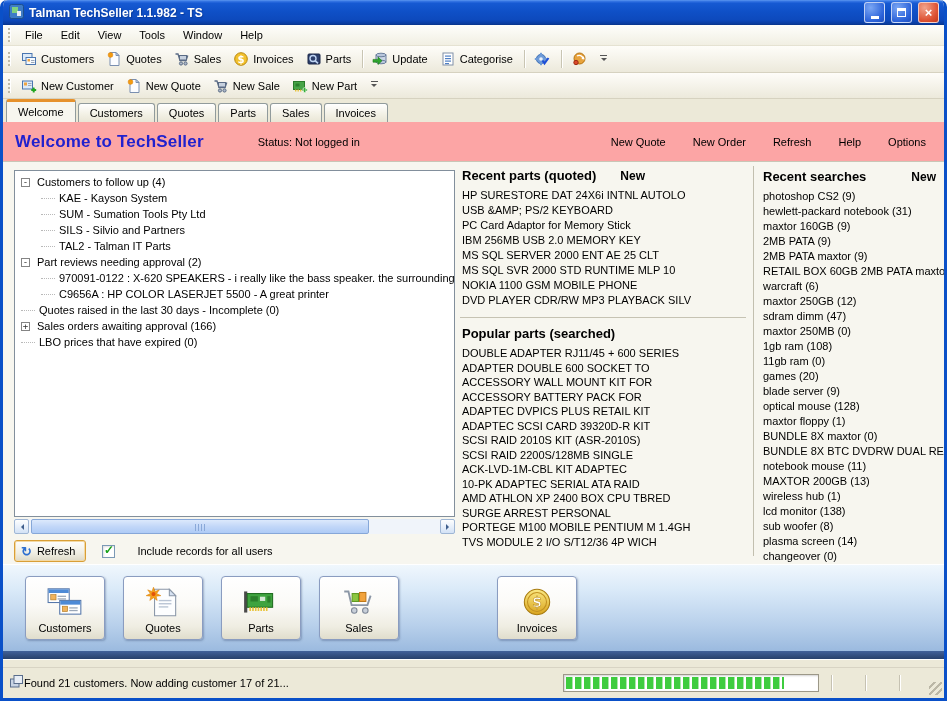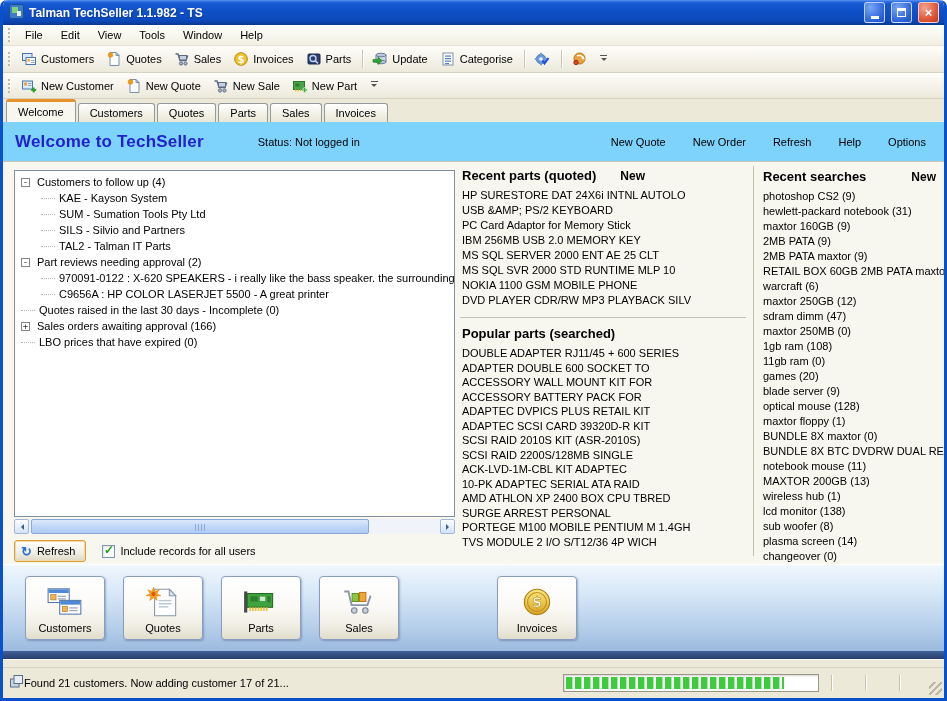--- a/index.html
+++ b/index.html
@@ -30,21 +30,21 @@
   .tb-overflow{width:14px;height:22px;display:flex;flex-direction:column;align-items:center;justify-content:center;margin-left:3px;}
   .tb-overflow i{display:block;width:7px;border-top:1px solid #555;margin-bottom:2px;}
   .tb-overflow b{display:block;width:0;height:0;border:3px solid transparent;border-top-color:#555;}
 
   
   .tabstrip{height:23px;flex:none;background:#ECE9D8;display:flex;align-items:flex-end;padding-left:3px;}
   .tab{height:19px;display:flex;align-items:center;padding:0 11px;margin-right:2px;border:1px solid #919B9C;border-bottom:none;border-radius:3px 3px 0 0;background:linear-gradient(180deg,#FFFFFF,#F2F0E4 60%,#E9E6D6);}
   .tab.active{height:23px;background:#F7F6EF;border-top:3px solid #E6912C;}
 
   
-  .header{height:39px;flex:none;background:#7dd3fc;display:flex;align-items:center;padding:0 12px;}
+  .header{height:39px;flex:none;background:#fca5a5;display:flex;align-items:center;padding:0 12px;}
   .welcome-title{color:#2121CE;font-weight:bold;font-size:17px;letter-spacing:.2px;}
   .status-text{margin-left:54px;}
   .header-links{margin-left:auto;display:flex;gap:27px;padding-right:6px;}
   .hlink{white-space:nowrap;}
 
   
   .main{position:relative;height:403px;flex:none;background:#F7F6EF;border-top:1px solid #C9C6B6;}
   .tree-panel{position:absolute;left:11px;top:8px;width:441px;height:347px;background:#fff;border:1px solid #828F9C;overflow:hidden;padding-top:3px;}
   .tree-row{display:flex;align-items:center;height:16px;white-space:nowrap;}
   .tree-indent{flex:none;}
@@ -57,21 +57,21 @@
   .sb-arrow i{display:block;width:0;height:0;border:3px solid transparent;}
   .sb-arrow.left i{border-right-color:#3F5E8C;margin-left:-2px;}
   .sb-arrow.right i{border-left-color:#3F5E8C;margin-right:-2px;}
   .sb-track{flex:1;position:relative;}
   .sb-thumb{position:absolute;left:2px;top:0;width:338px;height:15px;background:linear-gradient(180deg,#DCE9FC,#C2D7F8 50%,#AECBF6);border:1px solid #86A7D8;border-radius:2px;}
   .sb-thumb::after{content:"";position:absolute;left:50%;top:4px;margin-left:-5px;width:10px;height:7px;background:repeating-linear-gradient(90deg,#89A8D8 0 1px,transparent 1px 3px);}
 
   .footer-row{position:absolute;left:11px;top:378px;display:flex;align-items:center;gap:16px;}
   .refresh-btn{display:flex;align-items:center;gap:5px;height:22px;padding:2px 10px 2px 6px;border:1px solid #D99F36;border-radius:3px;background:linear-gradient(180deg,#FEFEFD,#F0EEE3 60%,#DDD9C8);box-shadow:inset 0 0 0 1px #F3D9A4;}
   .refresh-glyph{color:#2E6FD0;font-size:13px;font-weight:bold;line-height:13px;}
-  .checkbox-row{display:flex;align-items:center;gap:5px;}
+  .checkbox-row{display:flex;align-items:center;gap:22px;}
   .checkbox{width:13px;height:13px;border:1px solid #7B99B5;background:#fff;display:flex;align-items:center;justify-content:center;box-shadow:inset 1px 1px 2px rgba(0,0,0,.12);}
   .checkbox.checked::after{content:"\2713";color:#18A018;font-size:12px;font-weight:bold;margin-top:-2px;}
 
   .mid-col{position:absolute;left:457px;top:4px;width:292px;height:397px;overflow:hidden;}
   .col-head{display:flex;align-items:baseline;font-weight:bold;font-size:13px;padding:2px 0 5px 2px;}
   .col-head .new-link{font-size:12px;margin-left:24px;}
   .col-head.spread{justify-content:space-between;padding-right:8px;}
   .col-head.spread .new-link{margin-left:0;}
   .li-row{height:15px;line-height:15px;white-space:nowrap;overflow:hidden;padding-left:2px;}
   .pop .li-row{height:14.5px;line-height:14.5px;}

